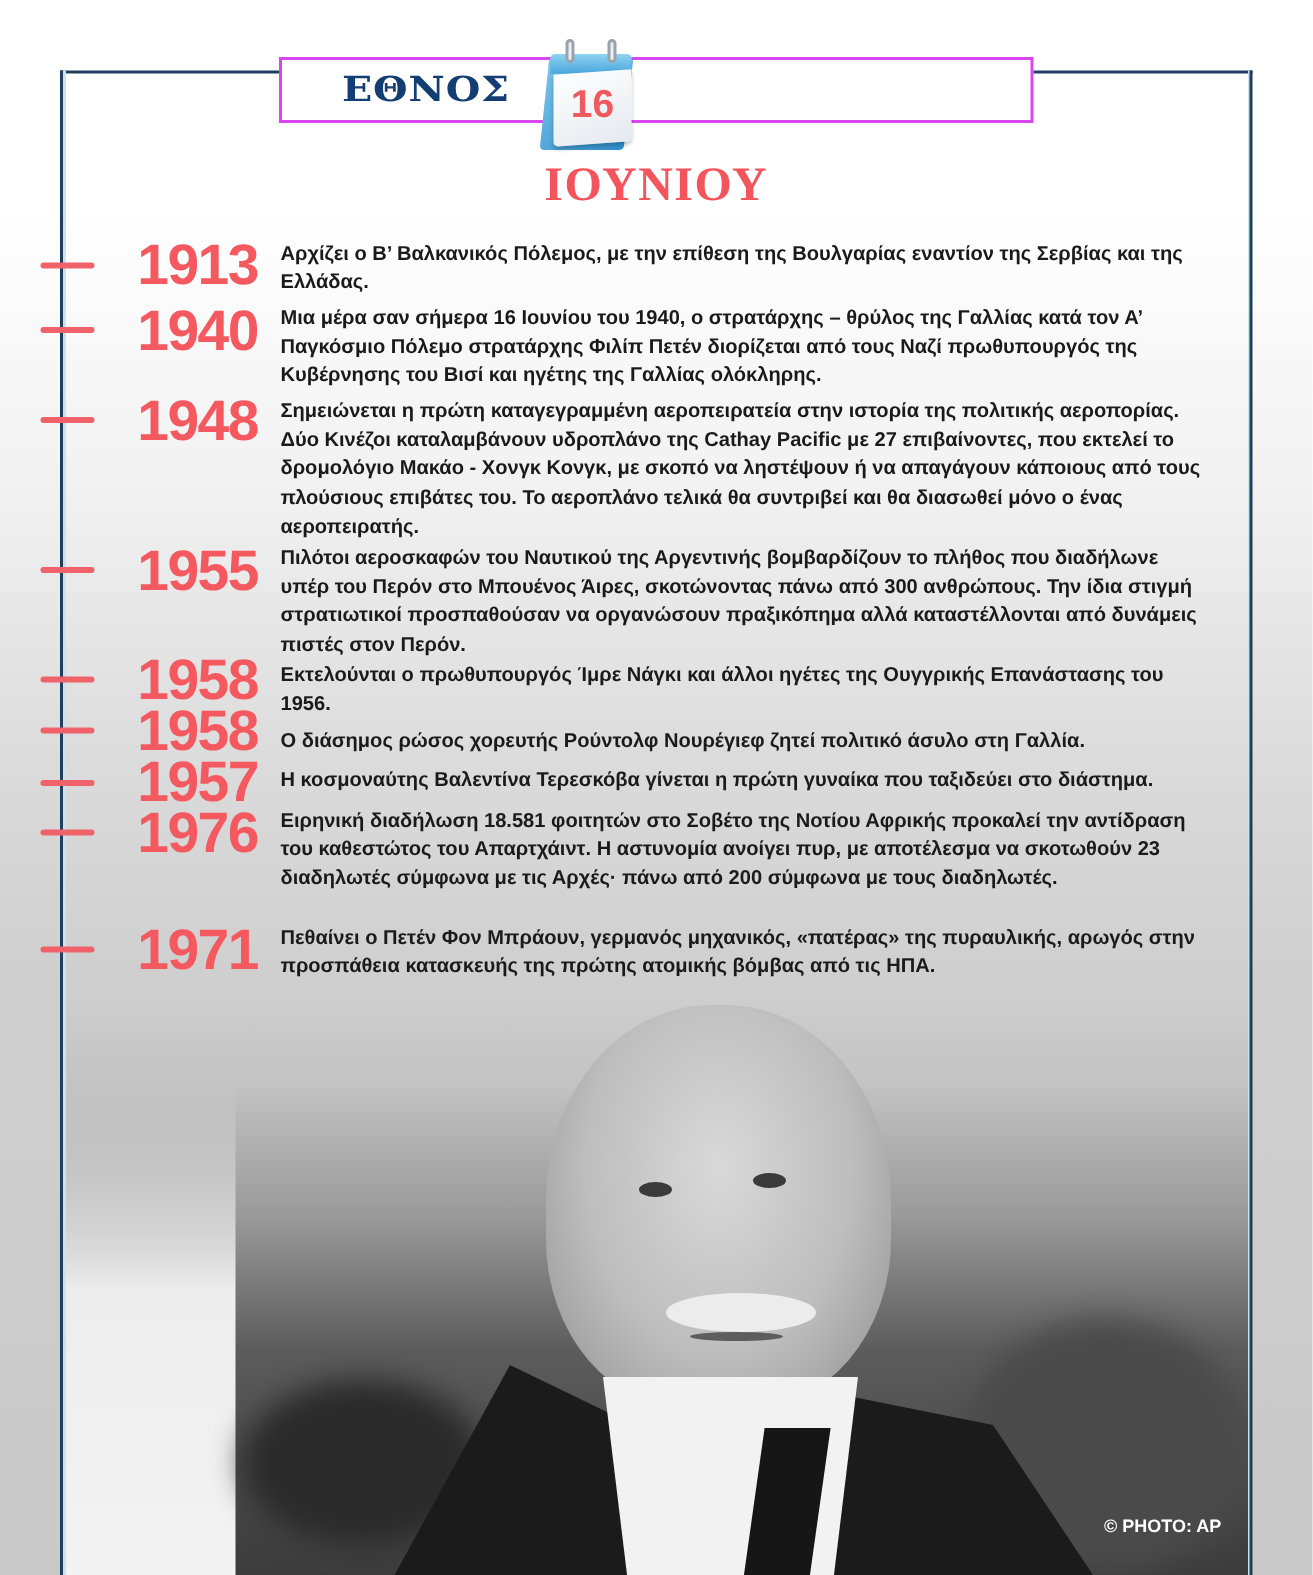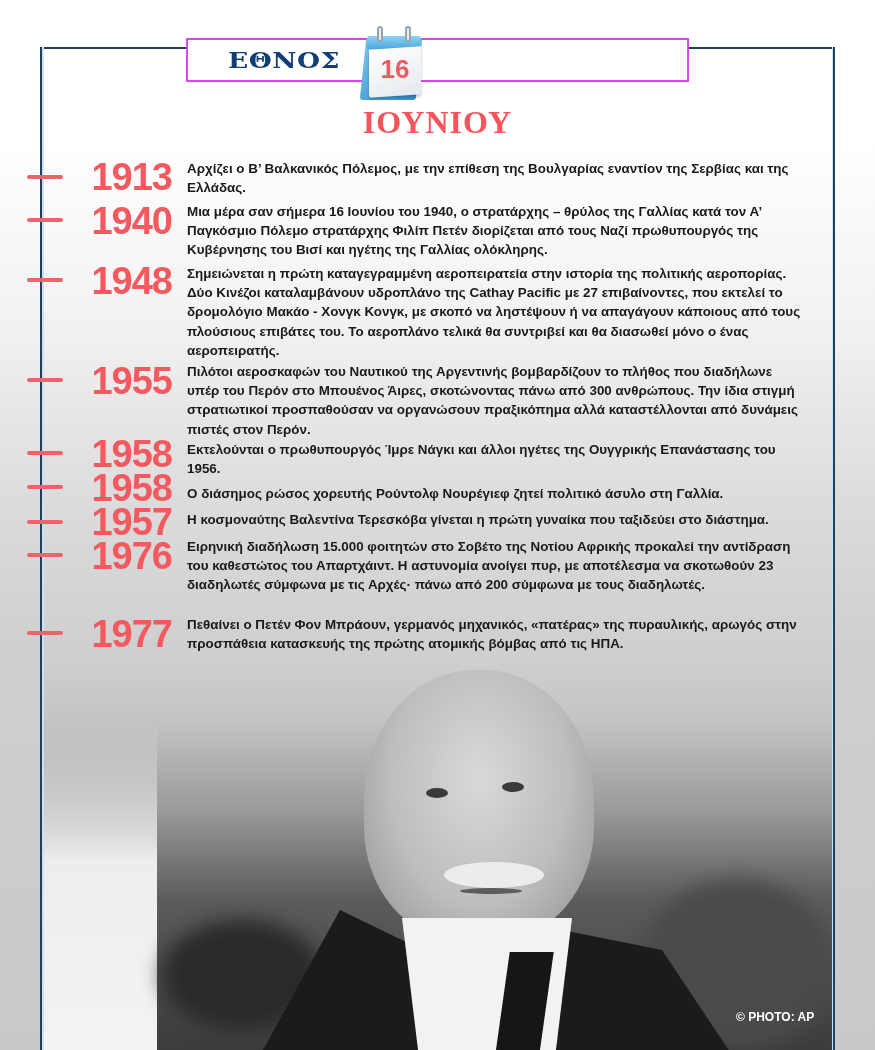--- a/index.html
+++ b/index.html
@@ -170,25 +170,25 @@
     <div class="event" style="top:484px">Ο διάσημος ρώσος χορευτής Ρούντολφ Νουρέγιεφ ζητεί πολιτικό άσυλο στη Γαλλία.</div>
   </div>
   <div>
     <div class="tick" style="top:520px"></div>
     <div class="year" style="top:503px">1957</div>
     <div class="event" style="top:510px">Η κοσμοναύτης Βαλεντίνα Τερεσκόβα γίνεται η πρώτη γυναίκα που ταξιδεύει στο διάστημα.</div>
   </div>
   <div>
     <div class="tick" style="top:553px"></div>
     <div class="year" style="top:537px">1976</div>
-    <div class="event" style="top:537px">Ειρηνική διαδήλωση 15.000 φοιτητών στο Σοβέτο της Νοτίου Αφρικής προκαλεί την αντίδραση του καθεστώτος του Απαρτχάιντ. Η αστυνομία ανοίγει πυρ, με αποτέλεσμα να σκοτωθούν 23 διαδηλωτές σύμφωνα με τις Αρχές· πάνω από 200 σύμφωνα με τους διαδηλωτές.</div>
+    <div class="event" style="top:537px">Ειρηνική διαδήλωση 18.581 φοιτητών στο Σοβέτο της Νοτίου Αφρικής προκαλεί την αντίδραση του καθεστώτος του Απαρτχάιντ. Η αστυνομία ανοίγει πυρ, με αποτέλεσμα να σκοτωθούν 23 διαδηλωτές σύμφωνα με τις Αρχές· πάνω από 200 σύμφωνα με τους διαδηλωτές.</div>
   </div>
   <div>
     <div class="tick" style="top:631px"></div>
-    <div class="year" style="top:615px">1977</div>
+    <div class="year" style="top:615px">1971</div>
     <div class="event" style="top:615px">Πεθαίνει ο Πετέν Φον Μπράουν, γερμανός μηχανικός, «πατέρας» της πυραυλικής, αρωγός στην προσπάθεια κατασκευής της πρώτης ατομικής βόμβας από τις ΗΠΑ.</div>
   </div>
 </div>
 
 <div class="photo">
   <div class="photo-left-panel"></div>
   <div class="photo-blur" style="left:120px;top:260px;width:160px;height:110px;background:#2a2a2a;"></div>
   <div class="photo-blur" style="left:600px;top:220px;width:190px;height:170px;background:#4a4a4a;"></div>
   <div class="suit-l"></div>
   <div class="suit-r"></div>

